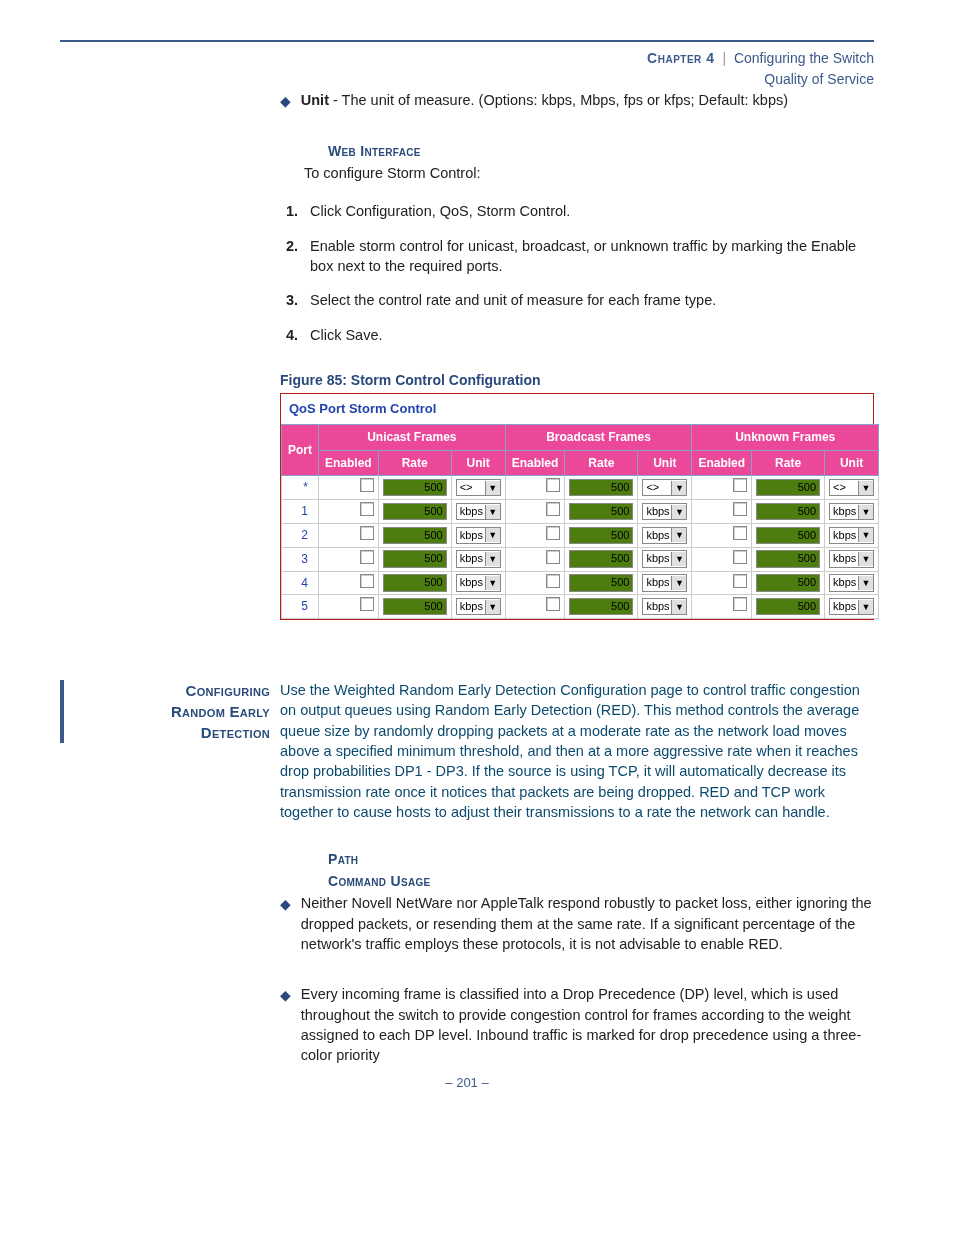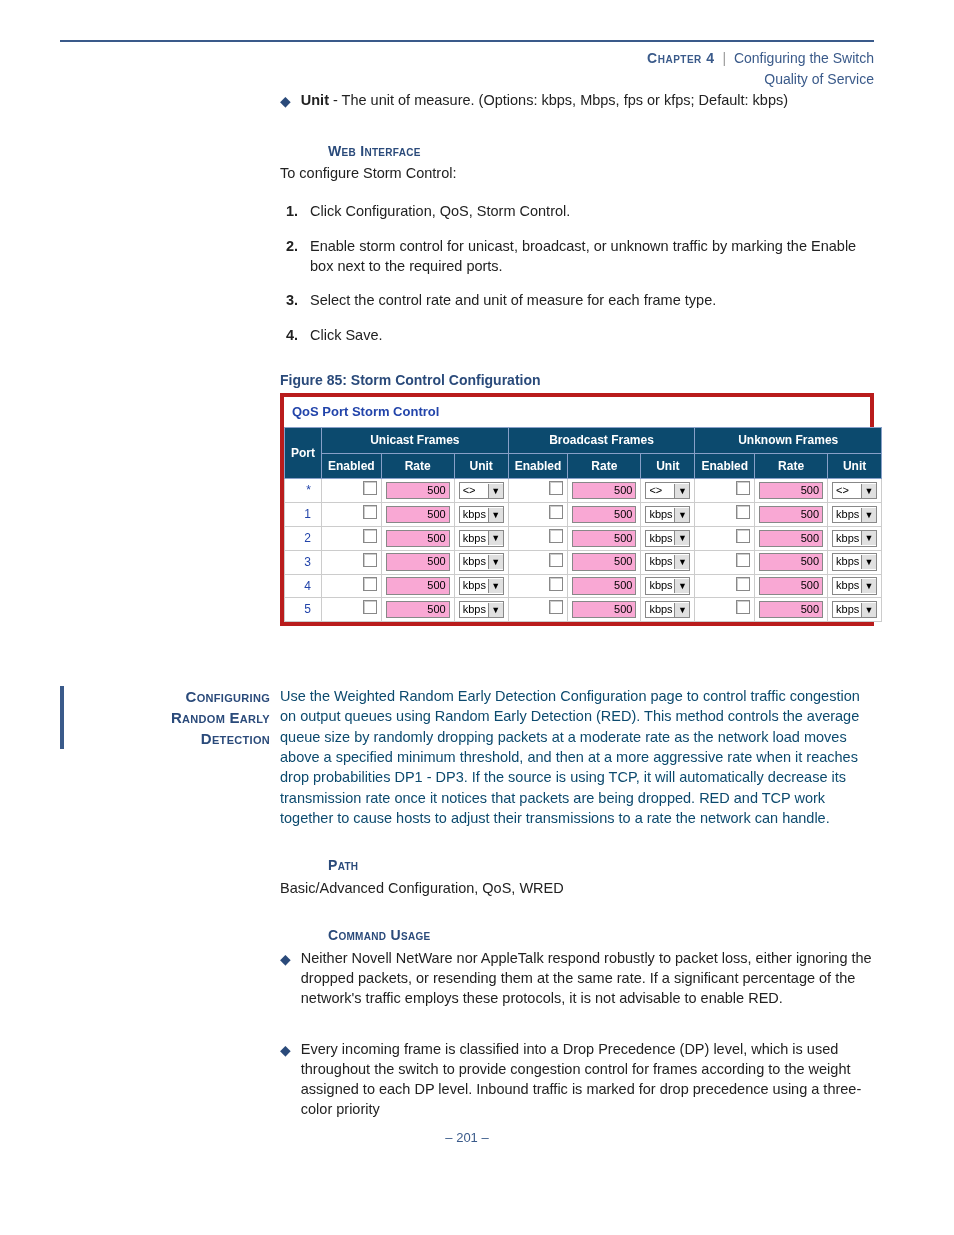--- a/index.html
+++ b/index.html
@@ -60,38 +60,38 @@
   }
   ol.steps li { padding-left:8px; margin-bottom:14px; }
   ol.steps li::marker { font-weight:bold; color:#222;}
   .figure-caption {
     color:#2a4a7a;
     font-weight:bold;
     font-size:14px;
     margin-bottom:2px;
   }
   .screenshot {
-    border:4px solid #b91c1c;
+    border:1px solid #b91c1c;
     margin-bottom:60px;
   }
   .shot-title {
     color:#2244aa;
     font-weight:bold;
     font-size:13px;
     padding:6px 8px;
     font-family: Arial, sans-serif;
   }
   table.storm {
     border-collapse: collapse;
     width:100%;
     font-family: Arial, sans-serif;
     font-size:12px;
   }
   table.storm th {
-    background:#0c4a6e;
+    background:#ec4899;
     color:#fff;
     font-weight:bold;
     border:1px solid #88a0c8;
     padding:4px 6px;
     text-align:center;
   }
   table.storm td {
     border:1px solid #ccc;
     padding:2px 4px;
     text-align:right;
@@ -108,21 +108,21 @@
     width:12px; height:12px;
     border:1px solid #888;
     background:#fff;
     box-shadow: inset 1px 1px 0 #ccc;
   }
   td.center { text-align:center;}
   .rate-in {
     display:inline-block;
     width:56px;
     border:1px solid #888;
-    background:#f9a8d4;
+    background:#4d7c0f;
     text-align:right;
     padding:0 3px;
     font-size:11px;
     color:#000;
   }
   .sel {
     display:inline-flex;
     align-items:center;
     border:1px solid #888;
     background:#fff;
@@ -190,21 +190,21 @@
 
   <div class="content">
     <div class="bullet-row">
       <span class="diamond">◆</span>
       <span class="bullet-text">
         <b>Unit</b><span> - The unit of measure. (Options: kbps, Mbps, fps or kfps; Default: kbps)</span>
       </span>
     </div>
 
     <div class="section-label">Web Interface</div>
-    <div class="plain" style="margin-bottom:18px;">To configure Storm Control:</div>
+    <div class="plain" style="margin-bottom:18px;margin-left:24px;">To configure Storm Control:</div>
 
     <ol class="steps">
       <li>Click Configuration, QoS, Storm Control.</li>
       <li>Enable storm control for unicast, broadcast, or unknown traffic by marking the Enable box next to the required ports.</li>
       <li>Select the control rate and unit of measure for each frame type.</li>
       <li>Click Save.</li>
     </ol>
 
     <div class="figure-caption">Figure 85:  Storm Control Configuration</div>
 
@@ -369,21 +369,20 @@
         <span>Configuring</span><br>
         <span>Random Early</span><br>
         <span>Detection</span>
       </span>
     </div>
     <div class="body">Use the Weighted Random Early Detection Configuration page to control traffic congestion on output queues using Random Early Detection (RED). This method controls the average queue size by randomly dropping packets at a moderate rate as the network load moves above a specified minimum threshold, and then at a more aggressive rate when it reaches drop probabilities DP1 - DP3. If the source is using TCP, it will automatically decrease its transmission rate once it notices that packets are being dropped. RED and TCP work together to cause hosts to adjust their transmissions to a rate the network can handle.</div>
   </div>
 
   <div class="content">
     <div class="section-label">Path</div>
-    <div class="plain">Basic/Advanced Configuration, QoS, WRED</div>
 
     <div class="section-label">Command Usage</div>
     <div class="bullet-row">
       <span class="diamond">◆</span>
       <span class="bullet-text">Neither Novell NetWare nor AppleTalk respond robustly to packet loss, either ignoring the dropped packets, or resending them at the same rate. If a significant percentage of the network's traffic employs these protocols, it is not advisable to enable RED.</span>
     </div>
     <div class="bullet-row" style="margin-bottom:10px;">
       <span class="diamond">◆</span>
       <span class="bullet-text">Every incoming frame is classified into a Drop Precedence (DP) level, which is used throughout the switch to provide congestion control for frames according to the weight assigned to each DP level. Inbound traffic is marked for drop precedence using a three-color priority</span>
     </div>

